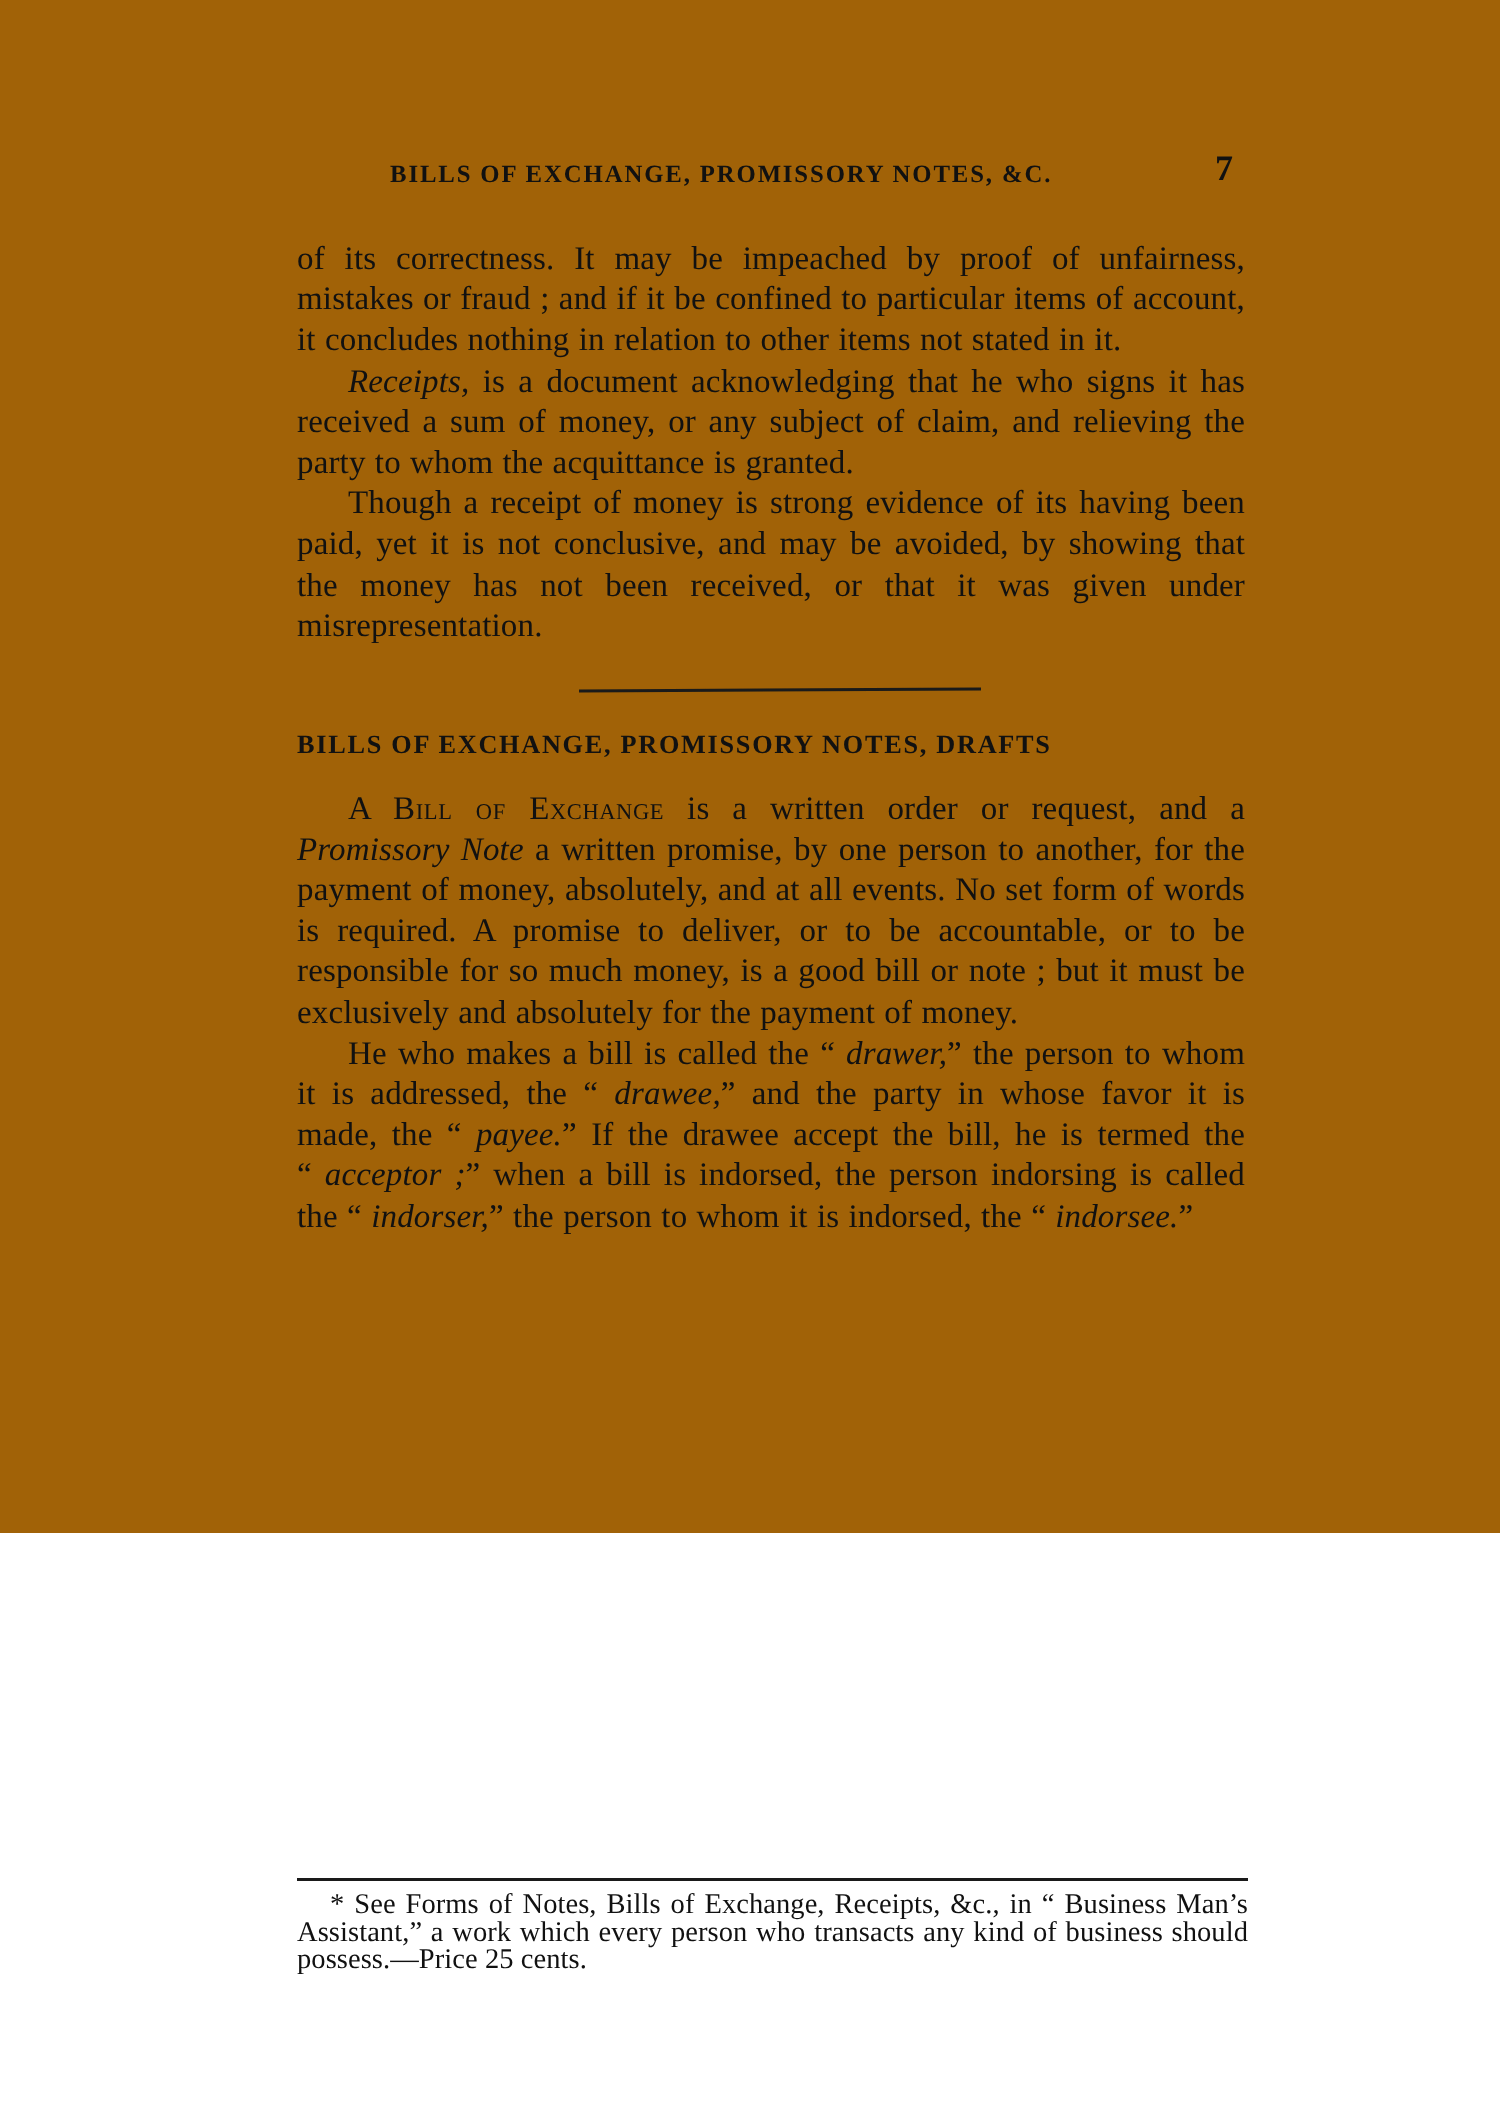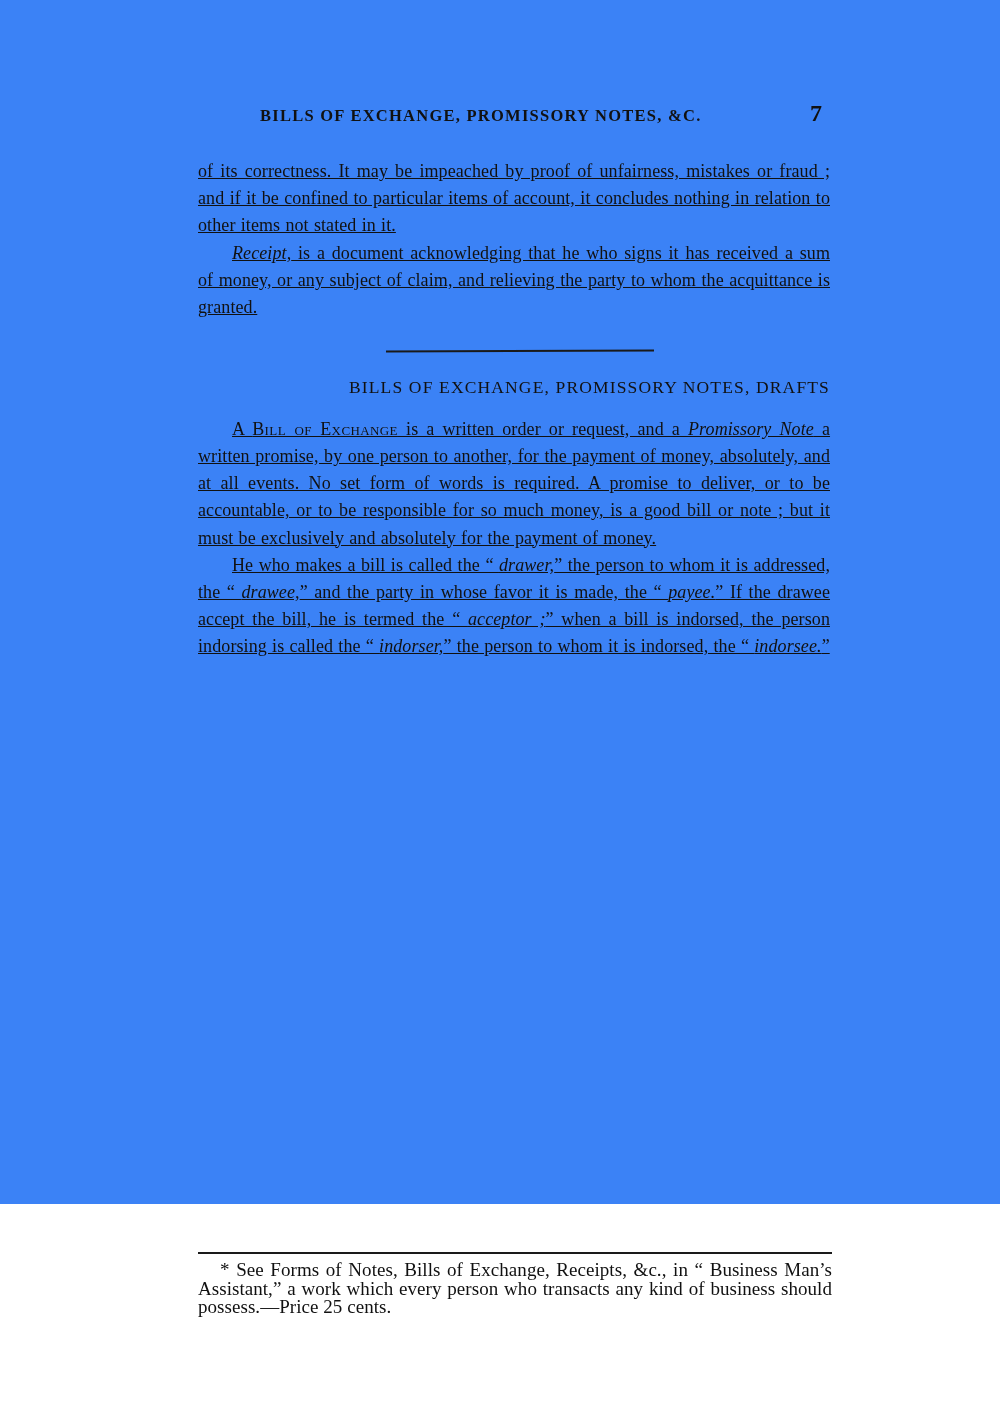--- a/index.html
+++ b/index.html
@@ -14,22 +14,22 @@
     font-family: "Liberation Serif", "DejaVu Serif", serif;
     color: #111111;
     overflow: hidden;
   }
 
   .page {
     position: absolute;
     left: 0;
     top: 0;
     width: 1000px;
-    height: 1204px;
-    background: #3b82f6;
+    height: 1022px;
+    background: #a16207;
   }
 
   
   .running-head {
     position: absolute;
     left: 198px;
     top: 104px;
     width: 632px;
     height: 30px;
   }
@@ -55,28 +55,27 @@
   
   .column {
     position: absolute;
     left: 198px;
     top: 158px;
     width: 632px;
   }
 
   p.para {
     margin: 0;
-    font-size: 18px;
+    font-size: 22px;
     line-height: 27.2px;
     text-align: justify;
     text-align-last: left;
     letter-spacing: 0.1px;
     word-spacing: 0.6px;
     text-indent: 34px;
-    text-decoration: underline;
   }
   p.para.noindent {
     text-indent: 0;
   }
   p.para i,
   p.para em {
     font-style: italic;
   }
   .smallcaps {
     font-variant: small-caps;
@@ -95,23 +94,23 @@
     left: 188px;
     top: 12px;
     width: 268px;
     height: 2px;
     background: #1a1a1a;
     transform: rotate(-0.25deg);
   }
 
   .section-heading {
     margin-top: 8px;
-    text-align: right;
+    text-align: left;
     font-size: 17.5px;
-    font-weight: normal;
+    font-weight: bold;
     letter-spacing: 1.15px;
     line-height: 27px;
     text-transform: uppercase;
   }
   .section-heading .line2 {
     display: block;
   }
   .section-heading sup {
     font-size: 13px;
     vertical-align: super;
@@ -153,22 +152,23 @@
   <div class="running-head">
     <div class="running-head-title">BILLS OF EXCHANGE, PROMISSORY NOTES, &amp;c.</div>
     <div class="running-head-folio">7</div>
   </div>
 
   <div class="column">
 
     <p class="para noindent">of its correctness. It may be impeached by proof of unfairness, mistakes or fraud ; and if it be confined to particular items of account, it concludes nothing in relation to other items not stated in it.</p>
 
 
-    <p class="para"><i>Receipt,</i> is a document acknowledging that he who signs it has received a sum of money, or any subject of claim, and relieving the party to whom the acquittance is granted.</p>
+    <p class="para"><i>Receipts,</i> is a document acknowledging that he who signs it has received a sum of money, or any subject of claim, and relieving the party to whom the acquittance is granted.</p>
 
+    <p class="para">Though a receipt of money is strong evidence of its having been paid, yet it is not conclusive, and may be avoided, by showing that the money has not been received, or that it was given under misrepresentation.</p>
 
 
     <div class="section-rule"></div>
 
     <h2 class="section-heading"><span>BILLS OF EXCHANGE, PROMISSORY NOTES, DRAFTS</span></h2>
 
     <p class="para after-heading">A <span class="smallcaps">Bill of Exchange</span> is a written order or request, and a <i>Promissory Note</i> a written promise, by one person to another, for the payment of money, absolutely, and at all events. No set form of words is required. A promise to deliver, or to be accountable, or to be responsible for so much money, is a good bill or note ; but it must be exclusively and absolutely for the payment of money.</p>
 
     <p class="para">He who makes a bill is called the “&nbsp;<i>drawer,</i>” the person to whom it is addressed, the “&nbsp;<i>drawee,</i>” and the party in whose favor it is made, the “&nbsp;<i>payee.</i>” If the drawee accept the bill, he is termed the “&nbsp;<i>acceptor&nbsp;;</i>” when a bill is indorsed, the person indorsing is called the “&nbsp;<i>indorser,</i>” the person to whom it is indorsed, the “&nbsp;<i>indorsee.</i>”</p>
 

